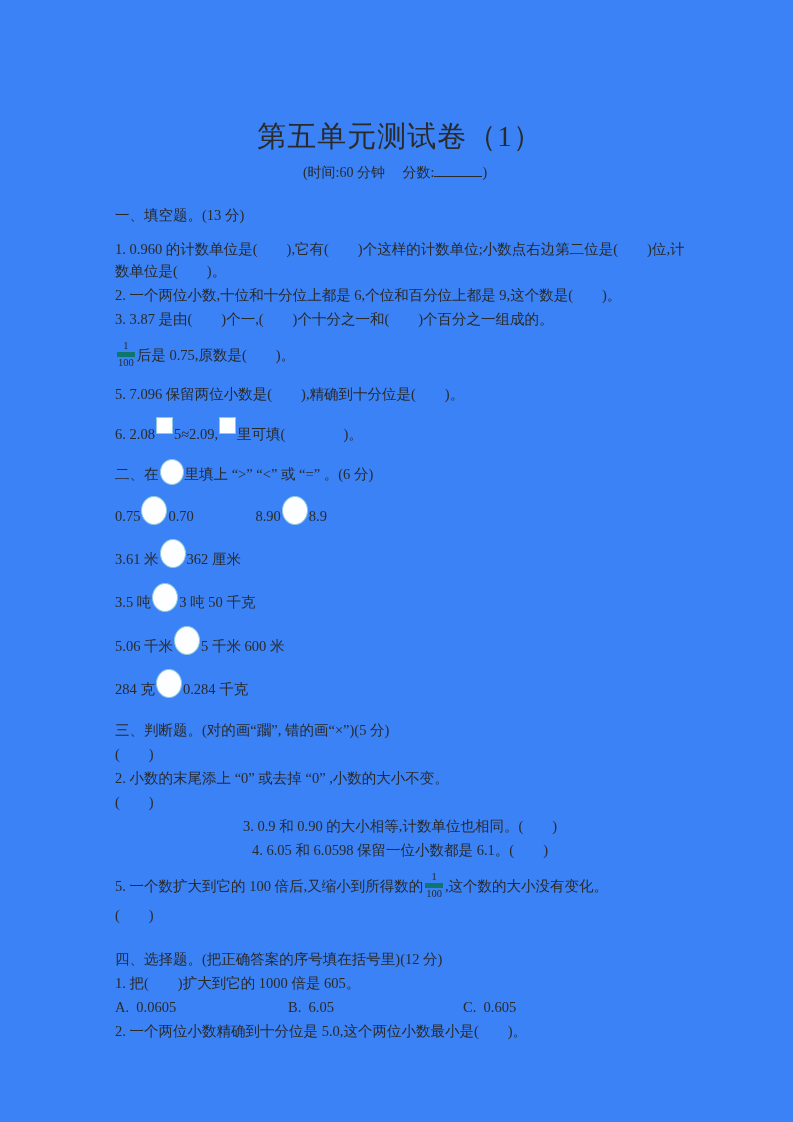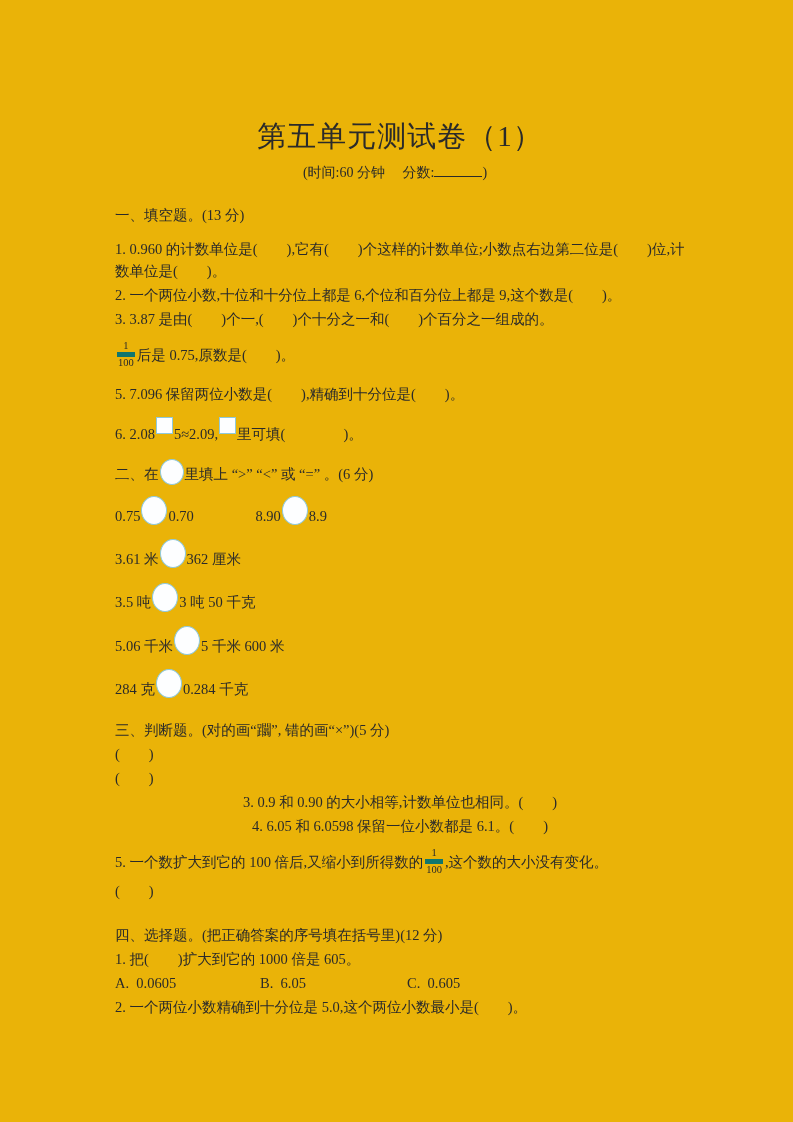--- a/index.html
+++ b/index.html
@@ -1,21 +1,21 @@
 <!DOCTYPE html>
 <html><head>
 <meta charset="utf-8">
 <style>
   * { margin: 0; padding: 0; box-sizing: border-box; }
   html, body { background: #ffffff; }
   .page {
     position: relative;
     width: 793px;
     height: 1122px;
-    background: #eab308;
+    background: #3b82f6;
     overflow: hidden;
     font-family: "Liberation Serif", serif;
     color: #2a2a2a;
     font-size: 14.5px;
     line-height: 22px;
   }
   .content {
     padding: 118px 108px 0 115px;
   }
   .txt { white-space: pre-wrap; }
@@ -96,20 +96,21 @@
     display: flex;
     justify-content: center;
   }
   .bracket-line { margin-top: 2px; }
   .bracket-line-sp { margin-top: 12px; }
 
   .sec4-header { margin-top: 22px; }
   .options {
     margin-top: 2px;
     display: flex;
+    gap: 28px;
   }
   .opt-a { width: 145px; }
   .opt-b { width: 147px; }
 </style>
 </head>
 <body>
 
 <div class="page">
   <div class="content">
 
@@ -149,20 +150,21 @@
     </p>
     <p class="cmp-row">
       <span class="pair"><span class="txt">5.06 千米</span><span class="cmp-circle"></span><span class="txt">5 千米 600 米</span></span>
     </p>
     <p class="cmp-row">
       <span class="pair"><span class="txt">284 克</span><span class="cmp-circle"></span><span class="txt">0.284 千克</span></span>
     </p>
 
     <p class="sec-header sec3-header"><span class="txt">三、判断题。(对的画“躢”, 错的画“×”)(5 分)</span></p>
     <p class="q bracket-line"><span class="txt">(        )</span></p>
+    <p class="q"><span class="txt">2. 小数的末尾添上 “0” 或去掉 “0” ,小数的大小不变。</span></p>
     <p class="q bracket-line"><span class="txt">(        )</span></p>
     <p class="q flex-between">
         <span class="txt">3. 0.9 和 0.90 的大小相等,计数单位也相同。</span>
         <span class="txt">(        )</span>
       </p>
     <p class="q flex-between">
         <span class="txt">4. 6.05 和 6.0598 保留一位小数都是 6.1。</span>
         <span class="txt">(        )</span>
       </p>
     <p class="q q-sp">

